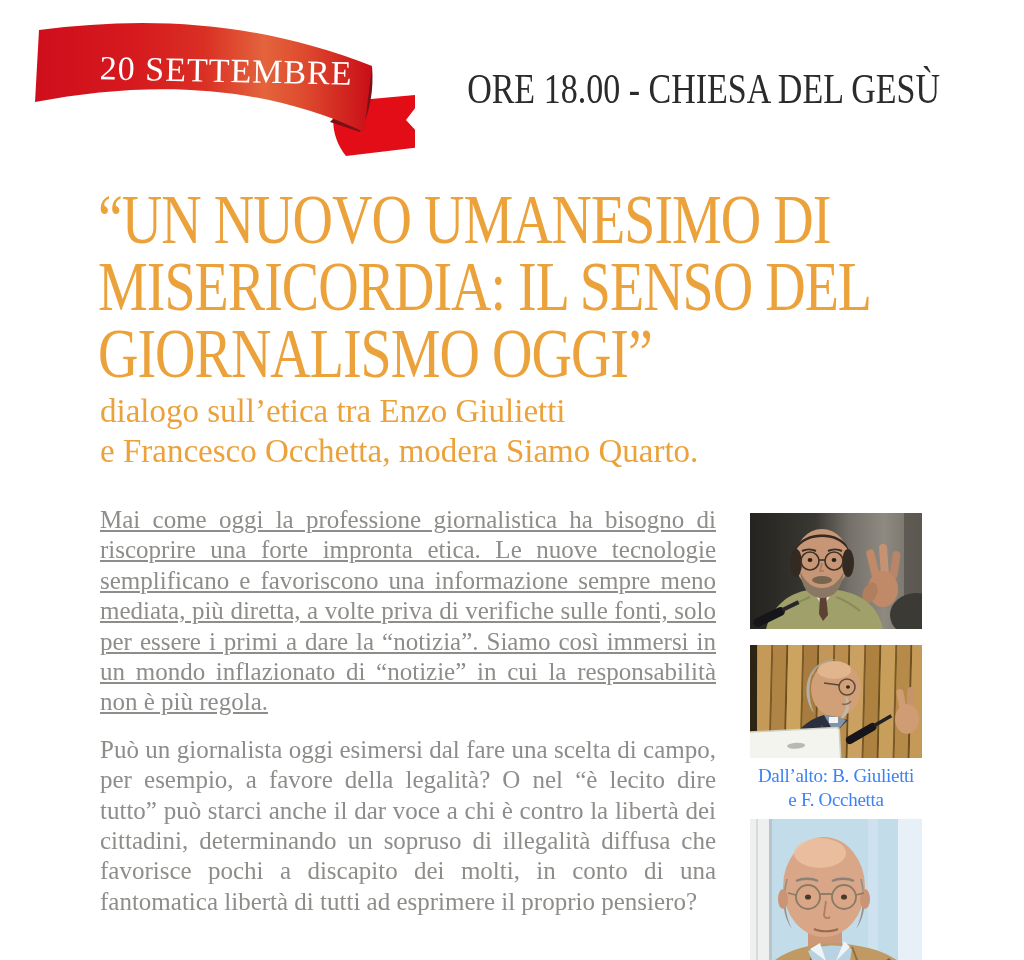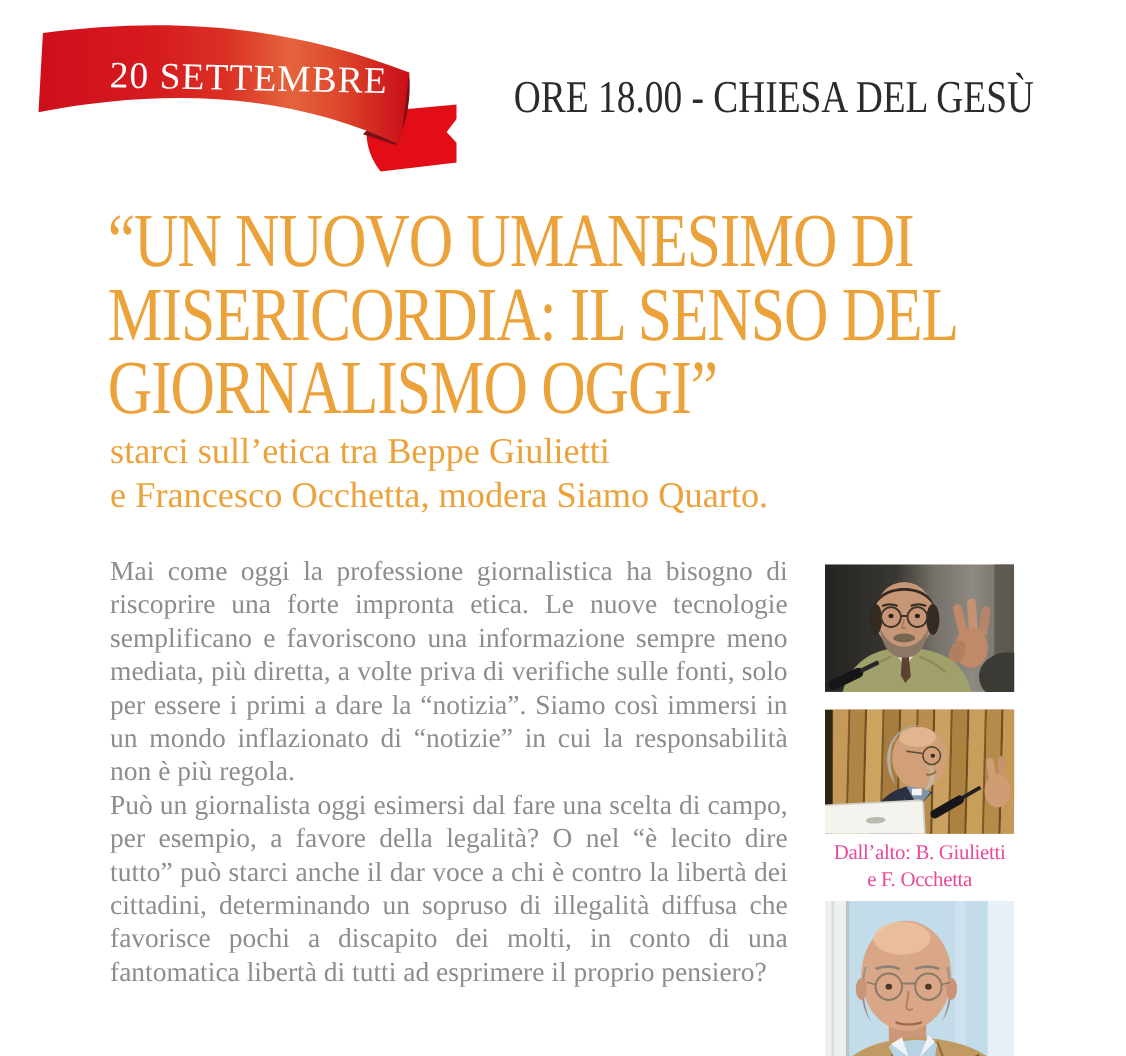--- a/index.html
+++ b/index.html
@@ -20,30 +20,30 @@
   }
   .subtitle{
     position:absolute;left:100px;top:391px;color:#eca23b;font-size:33px;
     line-height:40px;white-space:nowrap;
   }
   .body-col{
     position:absolute;left:100px;top:505px;width:616px;color:#8f8d8a;
     font-size:25px;line-height:30.4px;text-align:justify;
   }
   .body-col p{margin:0;}
-  .body-col p.first{}
+  .body-col p.first{margin-bottom:17px;text-decoration:underline;}
   .photos{
     position:absolute;left:750px;top:513px;width:172px;
     display:flex;flex-direction:column;align-items:center;
   }
   .photo{display:block;}
   .photo1{margin-bottom:16px;}
   .photo2{margin-bottom:6px;}
   .caption{
-    width:172px;text-align:center;color:#ec4899;font-size:19px;
+    width:172px;text-align:center;color:#3b82f6;font-size:19px;
     line-height:24px;letter-spacing:-0.3px;white-space:nowrap;margin-bottom:7px;
   }
 </style>
 </head>
 <body>
 
 <div class="page">
 
   <div class="ribbon-wrap">
     <svg width="385" height="142" viewBox="0 0 385 142">
@@ -66,21 +66,21 @@
 
   <div class="time-location">ORE 18.00 - CHIESA DEL GESÙ</div>
 
   <div class="title">
     <div>“UN NUOVO UMANESIMO DI</div>
     <div>MISERICORDIA: IL SENSO DEL</div>
     <div>GIORNALISMO OGGI”</div>
   </div>
 
   <div class="subtitle">
-    <div>starci sull’etica tra Beppe Giulietti</div>
+    <div>dialogo sull’etica tra Enzo Giulietti</div>
     <div>e Francesco Occhetta, modera Siamo Quarto.</div>
   </div>
 
   <div class="body-col">
     <p class="first">Mai come oggi la professione giornalistica ha bisogno di riscoprire una forte impronta etica. Le nuove tecnologie semplificano e favoriscono una informazione sempre meno mediata, più diretta, a volte priva di verifiche sulle fonti, solo per essere i primi a dare la “notizia”. Siamo così immersi in un mondo inflazionato di “notizie” in cui la responsabilità non è più regola.</p>
     <p>Può un giornalista oggi esimersi dal fare una scelta di campo, per esempio, a favore della legalità? O nel “è lecito dire tutto” può starci anche il dar voce a chi è contro la libertà dei cittadini, determinando un sopruso di illegalità diffusa che favorisce pochi a discapito dei molti, in conto di una fantomatica libertà di tutti ad esprimere il proprio pensiero?</p>
   </div>
 
   <div class="photos">
 

